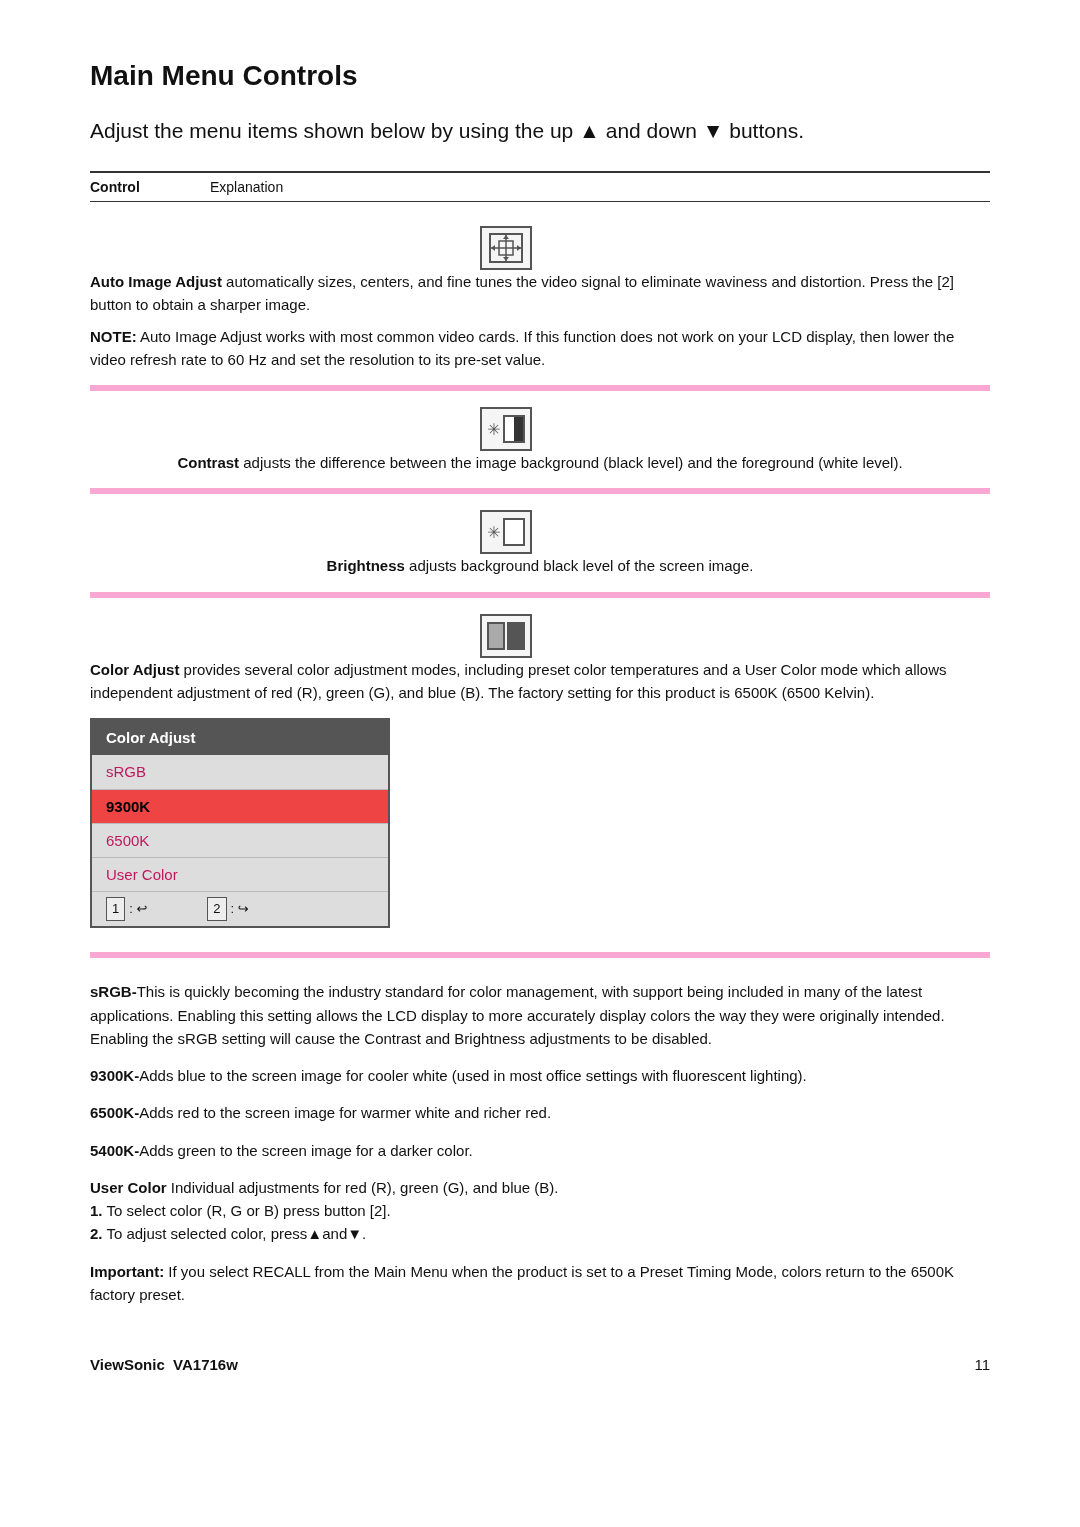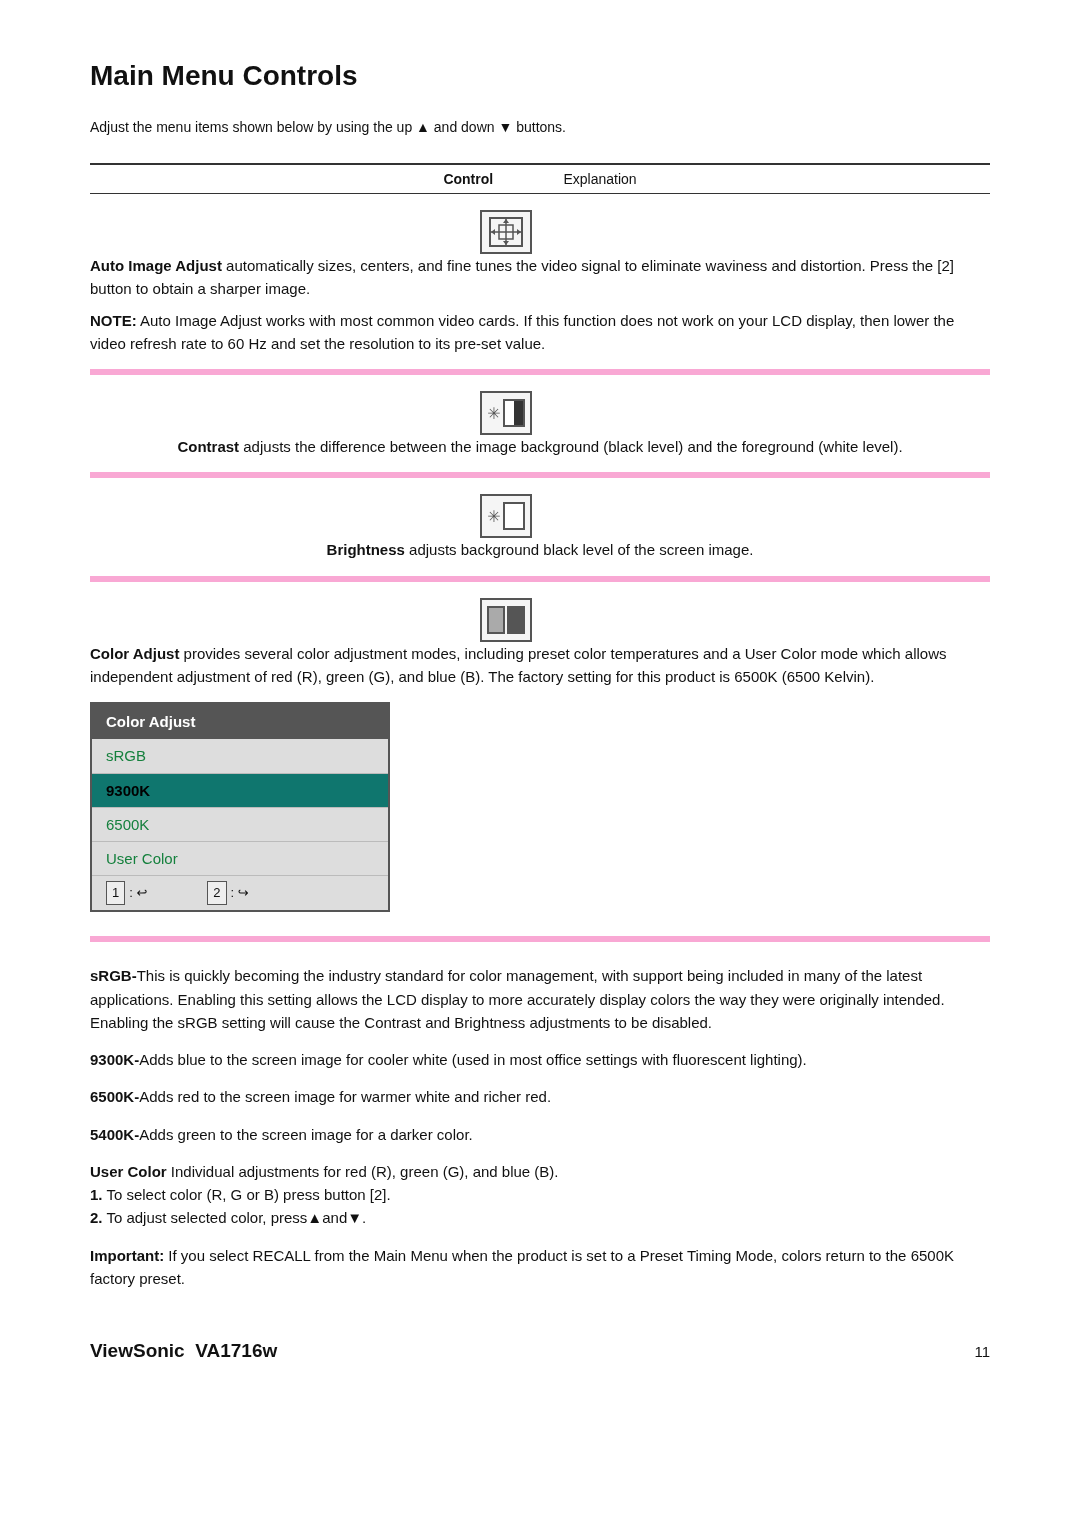--- a/index.html
+++ b/index.html
@@ -14,31 +14,30 @@
     }
 
     h1 {
       font-size: 28px;
       font-weight: bold;
       margin-bottom: 27px;
       font-family: Arial, Helvetica, sans-serif;
     }
 
     .intro-text {
-      font-size: 14px;
+      font-size: 21px;
       margin-bottom: 28px;
     }
 
     .table-header {
       display: flex;
       border-top: 2px solid #333;
       border-bottom: 1.5px solid #333;
       padding: 6px 0 6px 0;
-      margin-bottom: 0;
-      justify-content: center;
+      margin-bottom: 8px;
     }
 
     .col-control {
       width: 120px;
       font-weight: bold;
       font-size: 14px;
       flex-shrink: 0;
     }
 
     .col-explanation {
@@ -136,25 +135,25 @@
       color: #fff;
       padding: 6px 14px;
       font-weight: bold;
       font-size: 15px;
     }
 
     .menu-item {
       padding: 5px 14px;
       background: #ddd;
       border-bottom: 1px solid #bbb;
-      color: #15803d;
+      color: #be185d;
     }
 
     .menu-item.highlighted {
-      background: #0f766e;
+      background: #ef4444;
       font-weight: bold;
       color: #000;
     }
 
     .menu-footer {
       background: #ddd;
       display: flex;
       padding: 5px 14px;
       font-size: 13px;
       gap: 60px;
@@ -187,21 +186,21 @@
     .footer {
       display: flex;
       justify-content: space-between;
       align-items: center;
       margin-top: 40px;
       padding-top: 10px;
     }
 
     .footer-brand {
       font-weight: bold;
-      font-size: 19px;
+      font-size: 15px;
     }
 
     .footer-page {
       font-size: 15px;
     }
 
     
     .contrast-icon-wrap {
       display: flex;
       align-items: center;

